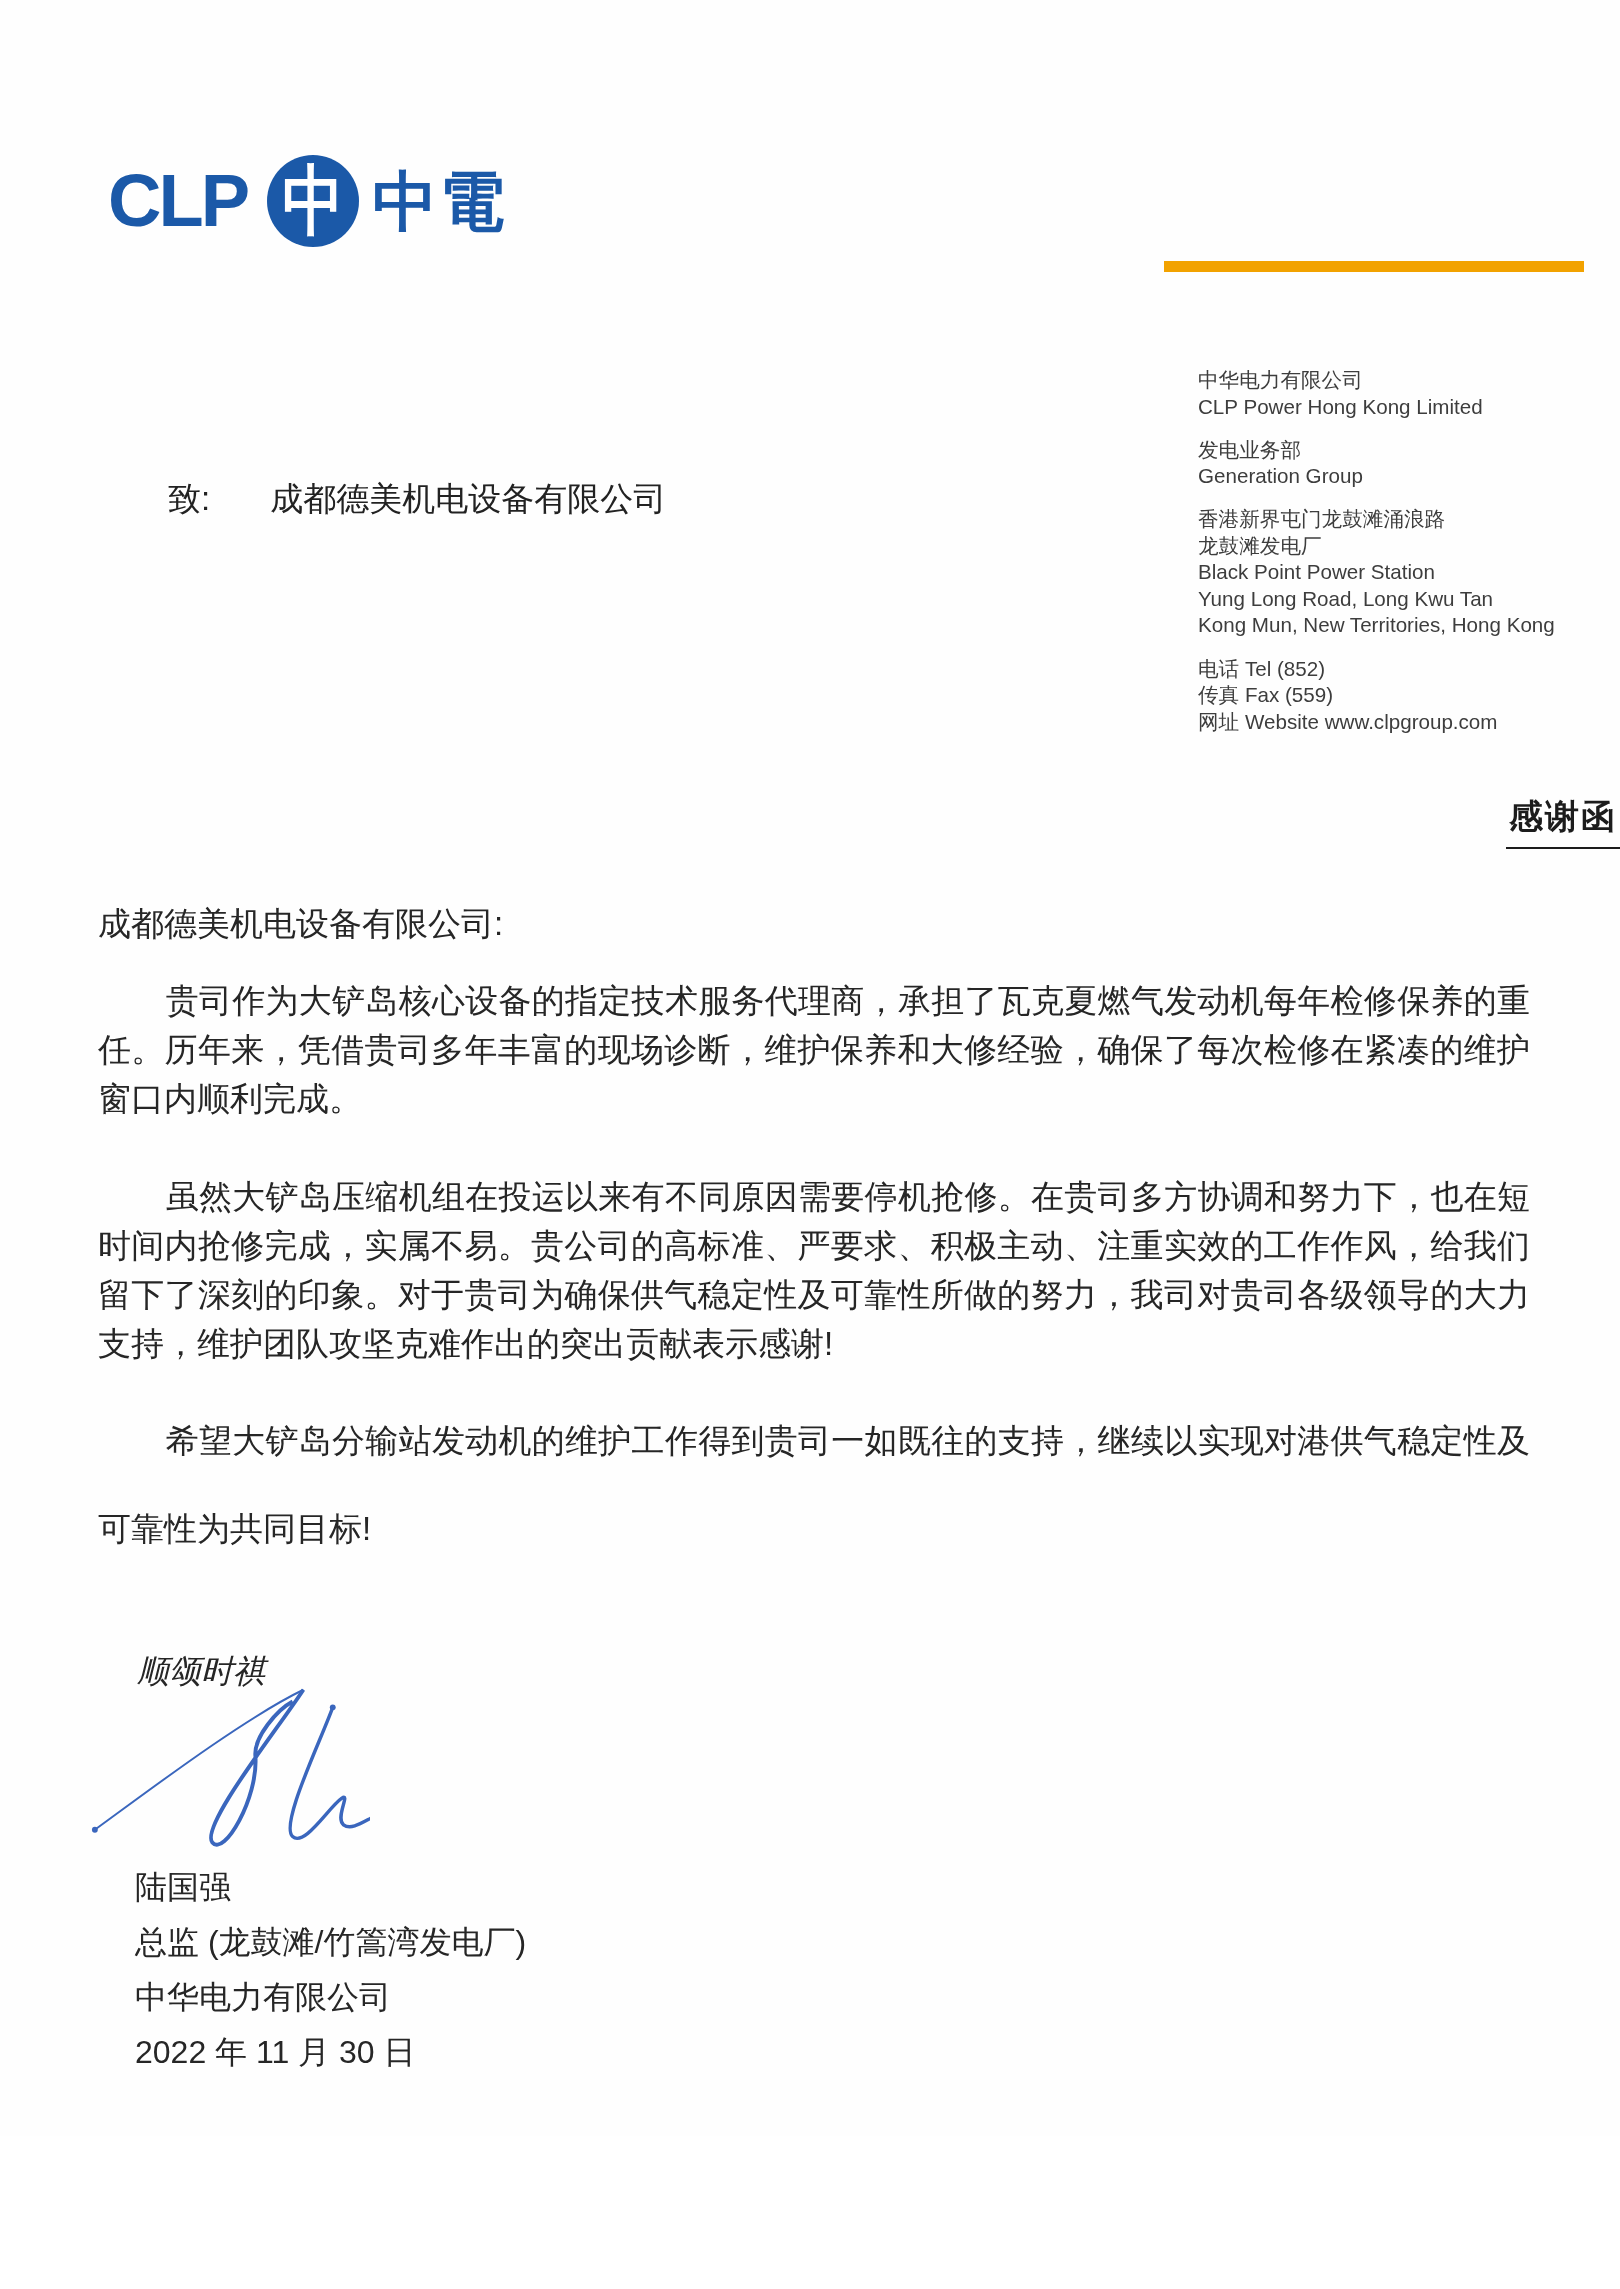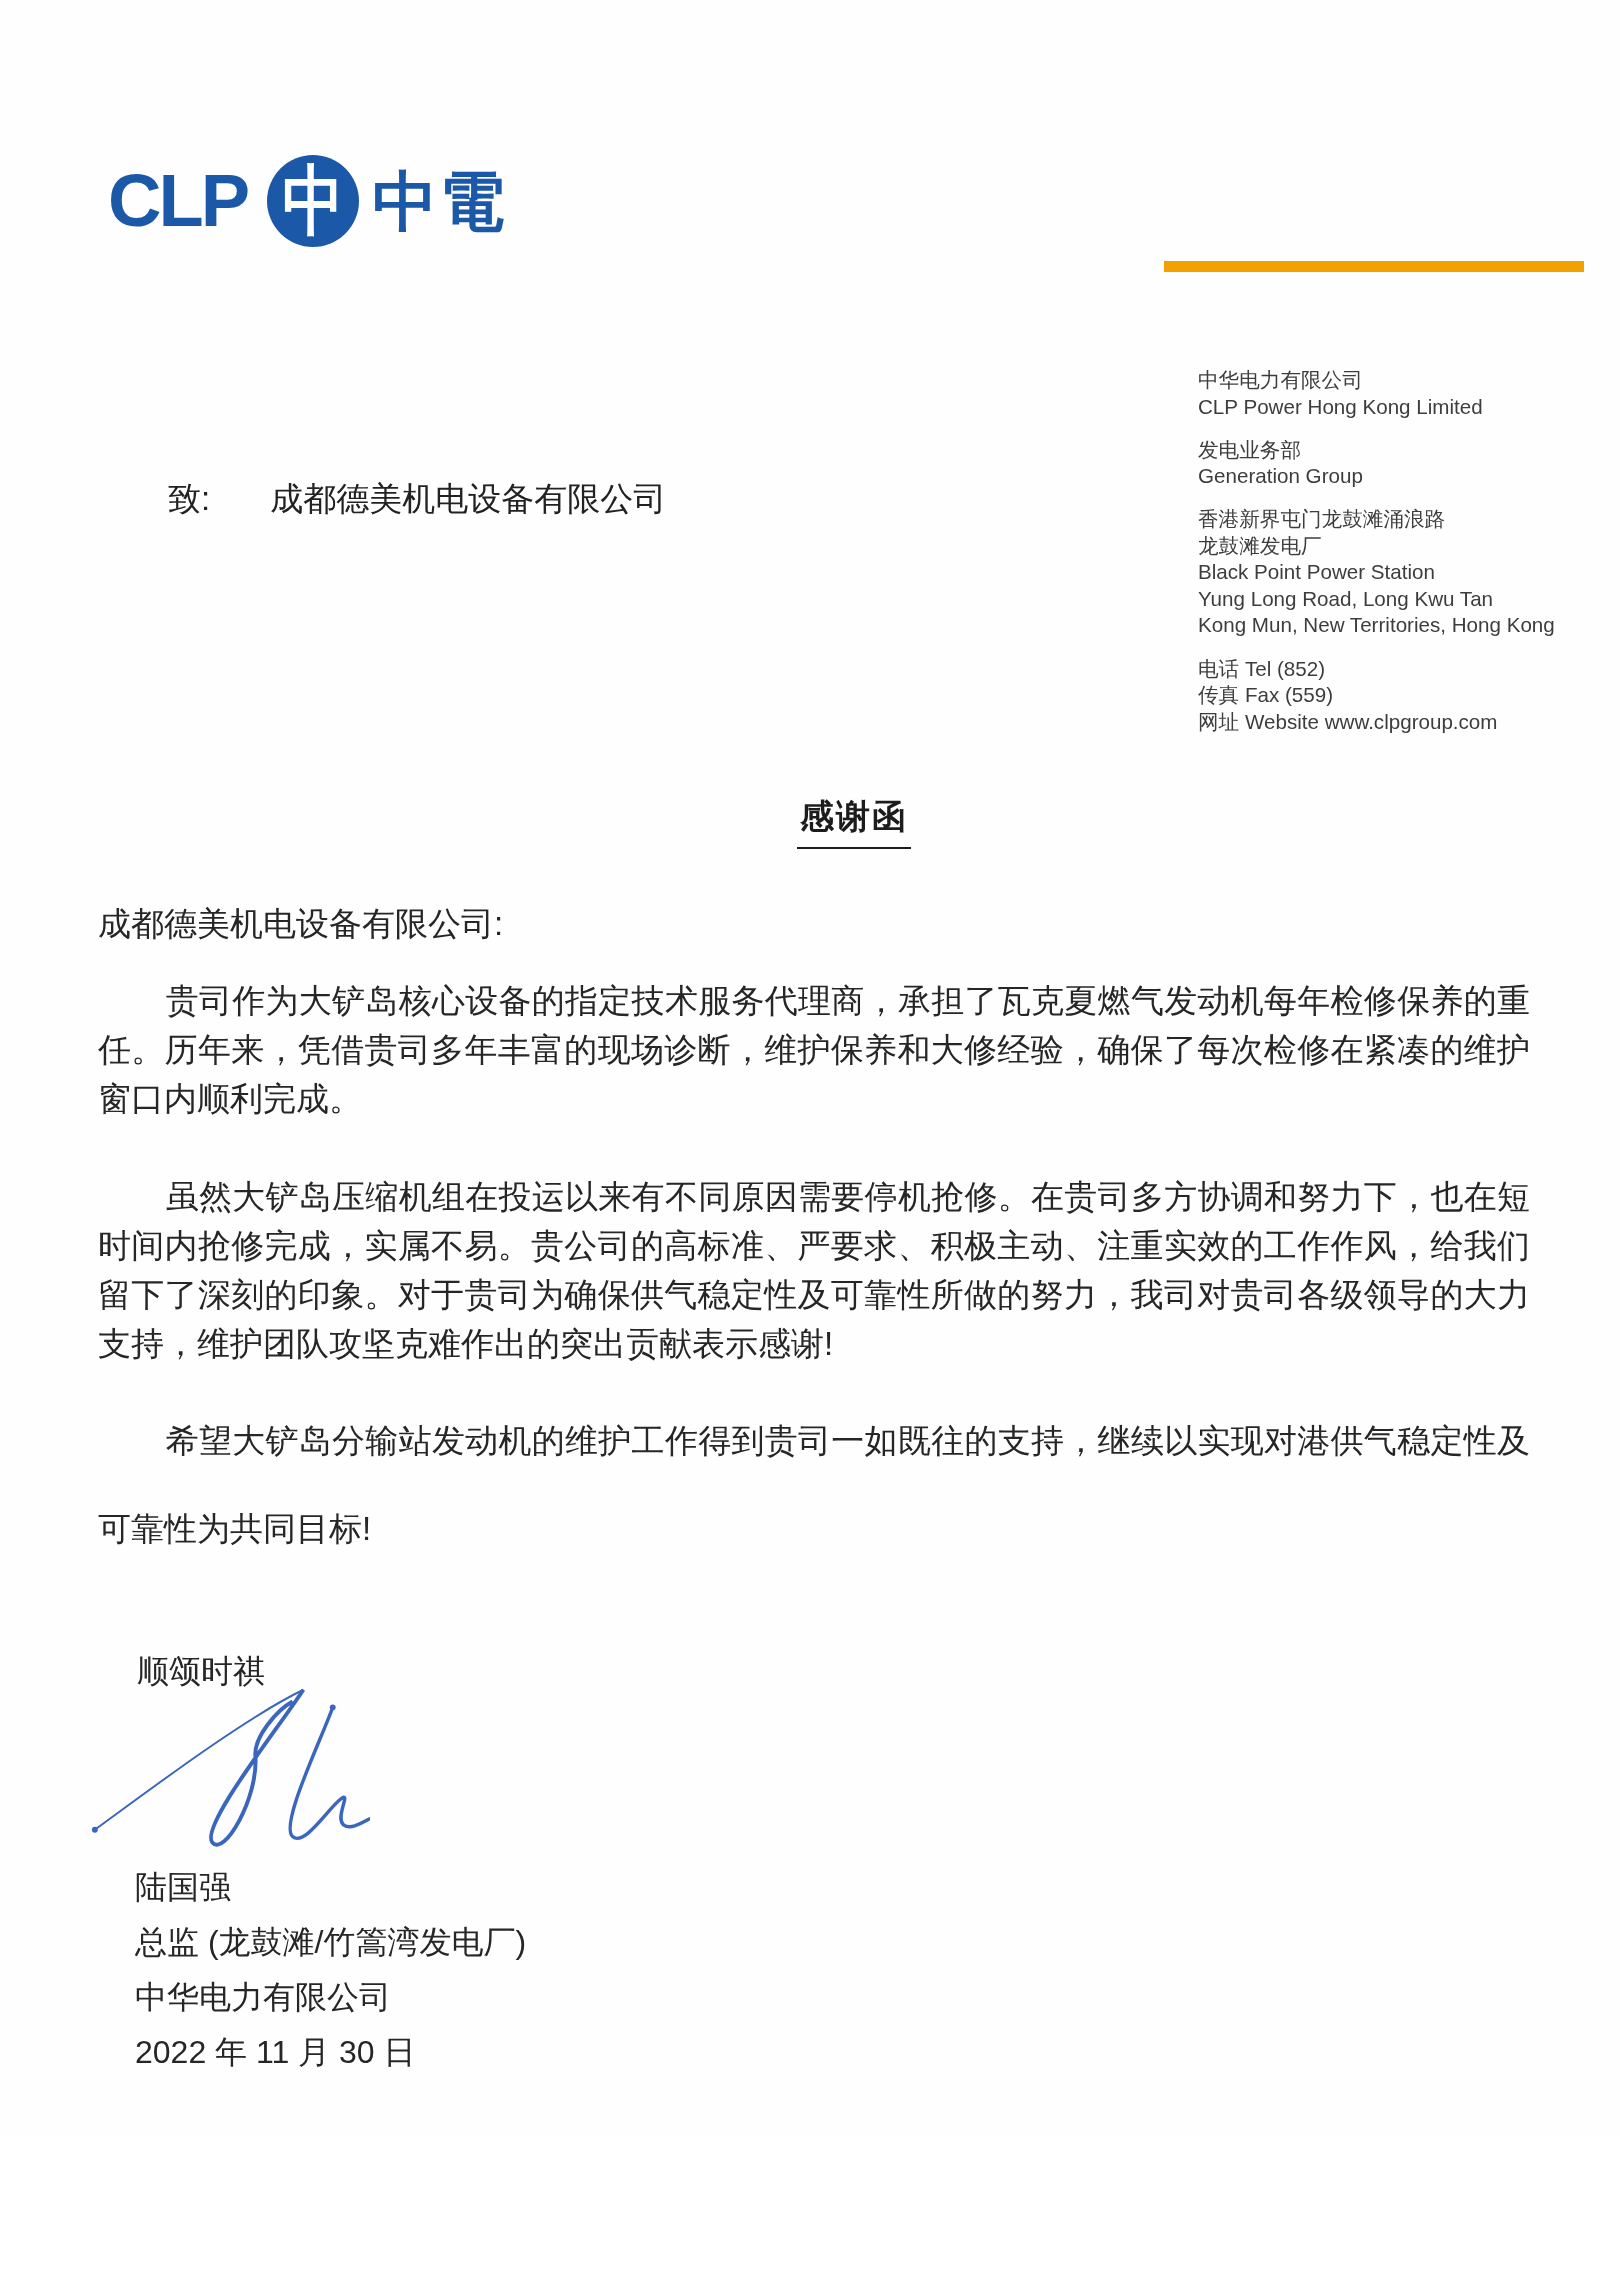--- a/index.html
+++ b/index.html
@@ -74,21 +74,21 @@
     top: 477px; left: 168px;
     font-size: 33px;
     color: #222222;
   }
   .recipient .recipient-name { margin-left: 60px; }
 
   
   .title-wrap {
     position: absolute;
     top: 794px; left: 88px; right: 0;
-    text-align: center;
+    text-align: right;
   }
   .title-text {
     display: inline-block;
     font-size: 34px;
     font-weight: bold;
     color: #1c1c1c;
     letter-spacing: 2px;
     padding: 0 2.9px 6.9px 2.9px;
     border-bottom: 2.9px solid #1c1c1c;
   }
@@ -109,20 +109,21 @@
   .para-1 { margin-top: 28px; }
   .para-2 { margin-top: 49px; }
   .para-3 { margin-top: 29px; line-height: 88px; }
 
   
   .closing {
     position: absolute;
     top: 1650px; left: 137px;
     font-size: 32px;
     color: #262626;
+    font-style: italic;
   }
   .signature-svg {
     position: absolute;
     top: 1678px; left: 86px;
     width: 284px; height: 186px;
   }
   .signer {
     position: absolute;
     top: 1860px; left: 135px;
     font-size: 32px;

